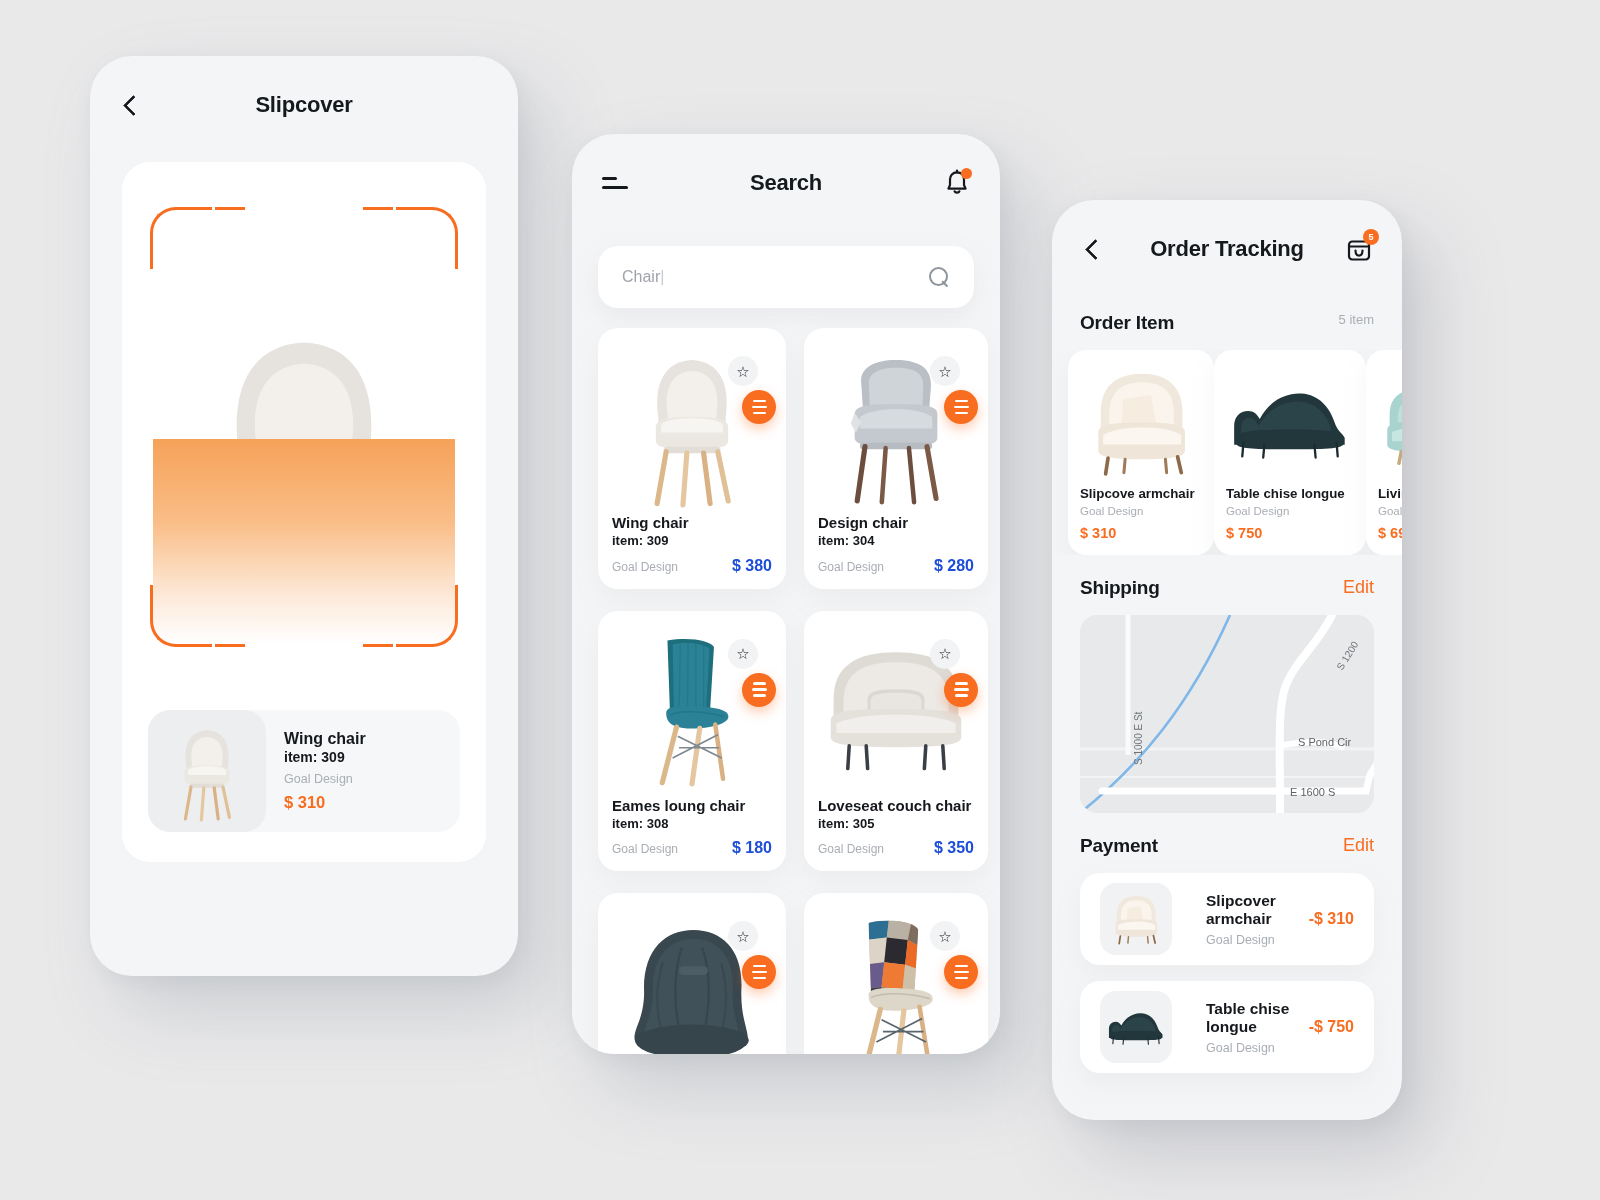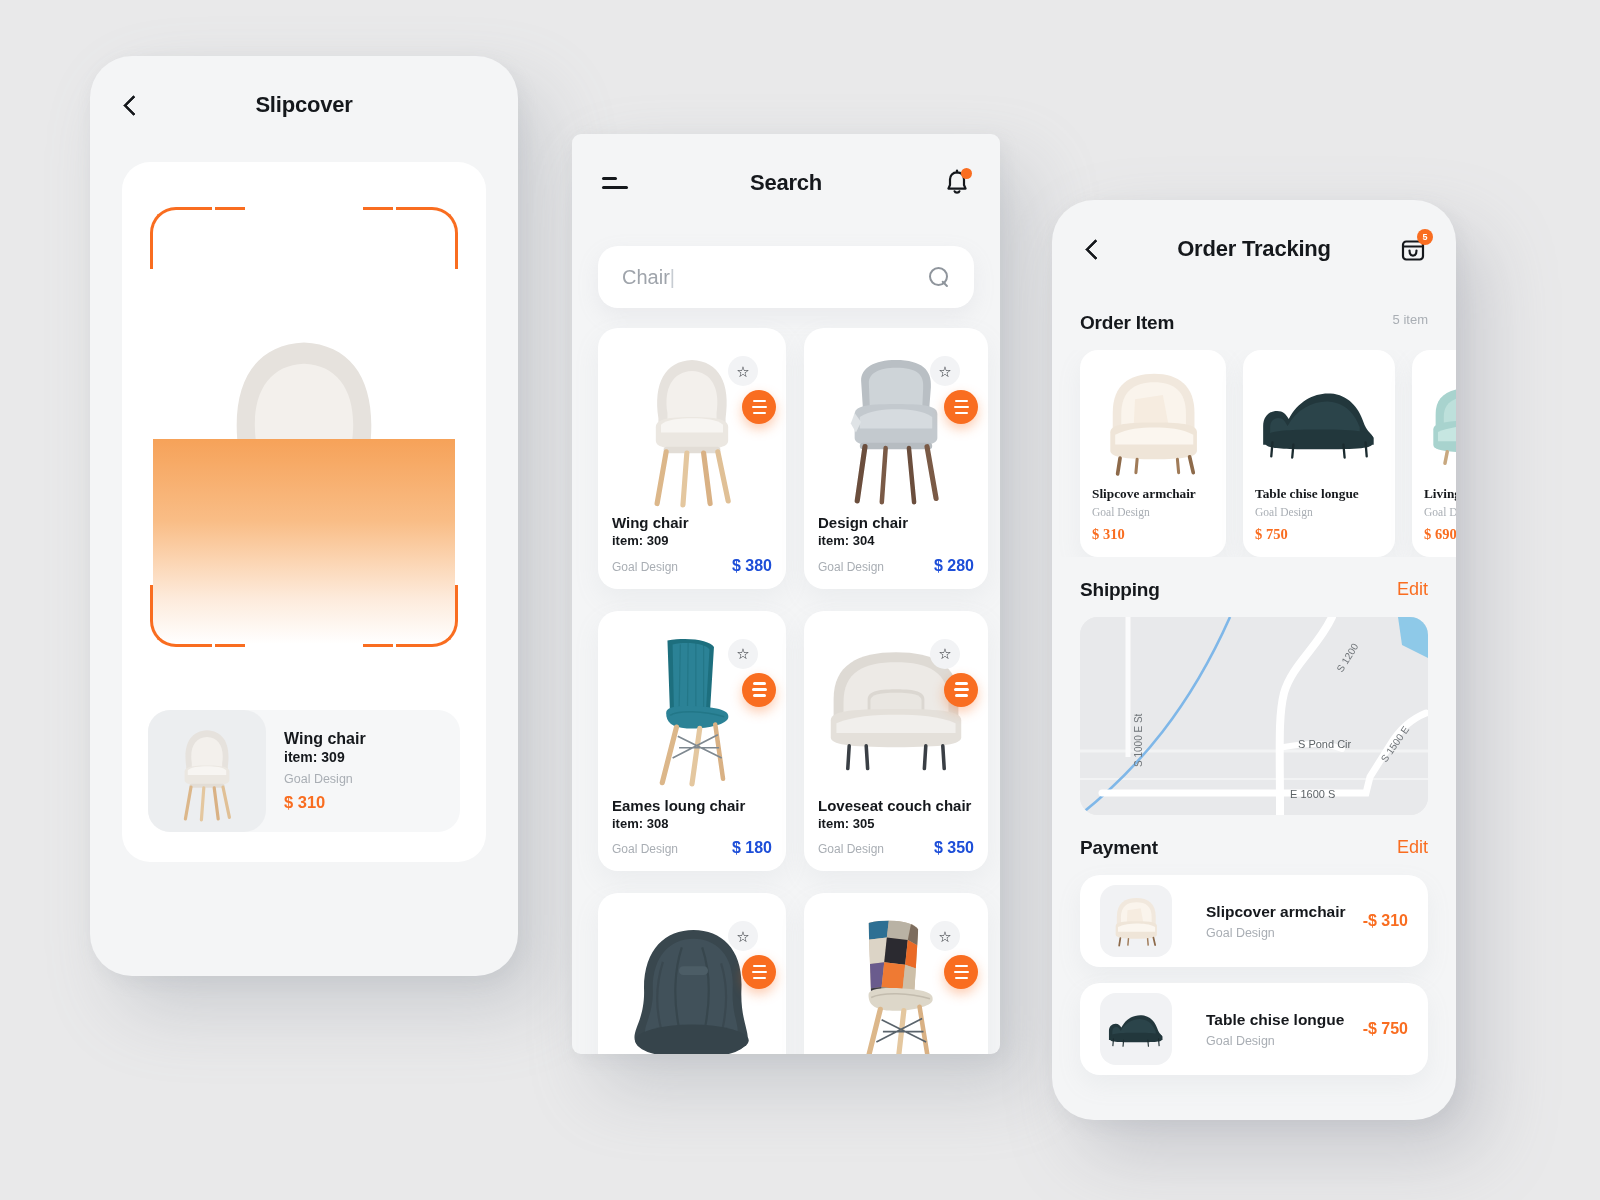--- a/index.html
+++ b/index.html
@@ -18,24 +18,23 @@
     border-radius: 42px;
     overflow: hidden;
   }
   #phone-screener {
     left: 90px; top: 56px; width: 428px; height: 920px;
     box-shadow: 28px 34px 70px rgba(140,145,155,0.30), 4px 6px 18px rgba(150,155,165,0.14);
   }
   #phone-search {
     left: 572px; top: 134px; width: 428px; height: 920px;
     box-shadow: 28px 34px 70px rgba(140,145,155,0.32), 4px 6px 18px rgba(150,155,165,0.14);
-    border-radius: 9px;
   }
   #phone-order {
-    left: 1052px; top: 200px; width: 404px; height: 920px;
+    left: 1052px; top: 200px; width: 350px; height: 920px;
     box-shadow: 28px 34px 70px rgba(140,145,155,0.34), 4px 6px 18px rgba(150,155,165,0.14);
   }
 
   
   .pheader {
     position: relative;
     height: 98px;
     display: flex;
     align-items: center;
     padding: 0 30px;
@@ -160,21 +159,21 @@
   .searchbar {
     margin: 14px 26px 0 26px;
     height: 62px;
     background: #ffffff;
     border-radius: 20px;
     display: flex;
     align-items: center;
     padding: 0 24px;
     box-shadow: 0 8px 22px rgba(160,165,175,0.13);
   }
-  .searchbar .qtext { flex: 1; font-size: 20px; color: #9fa4ab; }
+  .searchbar .qtext { flex: 1; font-size: 16px; color: #9fa4ab; }
   .searchbar .caret { color: #c7ccd2; font-weight: 300; }
   .mag { width: 21px; height: 21px; position: relative; flex-shrink: 0; }
   .mag::before {
     content:""; position:absolute; left:0; top:0;
     width:15px; height:15px; border:2px solid #8f959c; border-radius:50%;
   }
   .mag::after {
     content:""; position:absolute; left:13px; top:13px;
     width:8px; height:2px; background:#8f959c; border-radius:2px;
     transform: rotate(45deg); transform-origin: left center;
@@ -228,25 +227,24 @@
   .sec-head {
     display: flex; align-items: flex-start; justify-content: space-between;
     padding: 0 28px;
     margin-top: 14px;
   }
   .sec-head .stitle { font-size: 19px; font-weight: bold; color: #15181c; letter-spacing: -0.2px; }
   .sec-head .smeta { font-size: 13px; color: #a9aeb4; }
   .sec-head .sedit { font-size: 18px; color: #f96d20; font-weight: 500; }
 
   .order-strip {
-    display: flex; gap: 17px;
-    padding: 0 0 0 28px;
+    display: flex; gap: 0;
+    padding: 0 0 0 16px;
     margin-top: 16px;
     overflow: hidden;
-    font-family: Liberation Serif, serif;
   }
   .ocard {
     flex: 0 0 145px;
     background: #ffffff;
     border-radius: 18px;
     padding: 12px 12px 14px 12px;
     box-shadow: 0 10px 24px rgba(160,165,175,0.10);
   }
   .ocard .oimg { height: 120px; display: flex; align-items: center; justify-content: center; }
   .ocard .oname { font-size: 13.3px; font-weight: bold; color: #15181c; margin-top: 4px; white-space: nowrap; }

